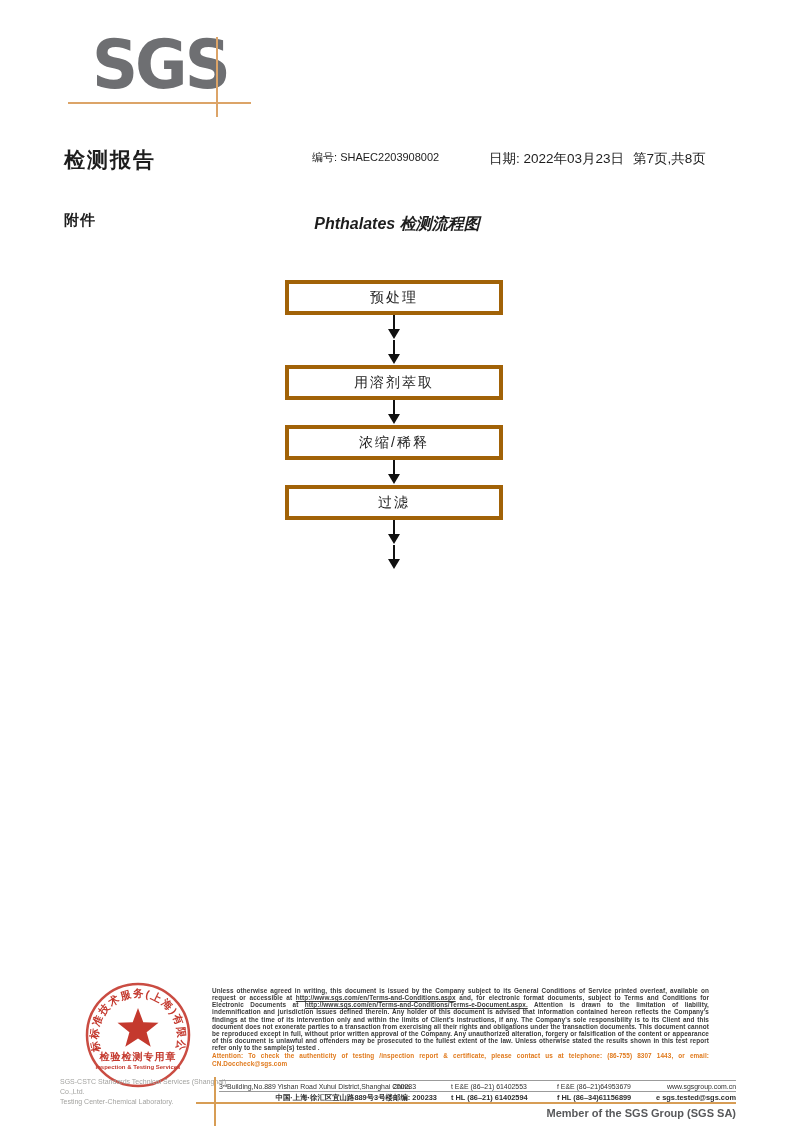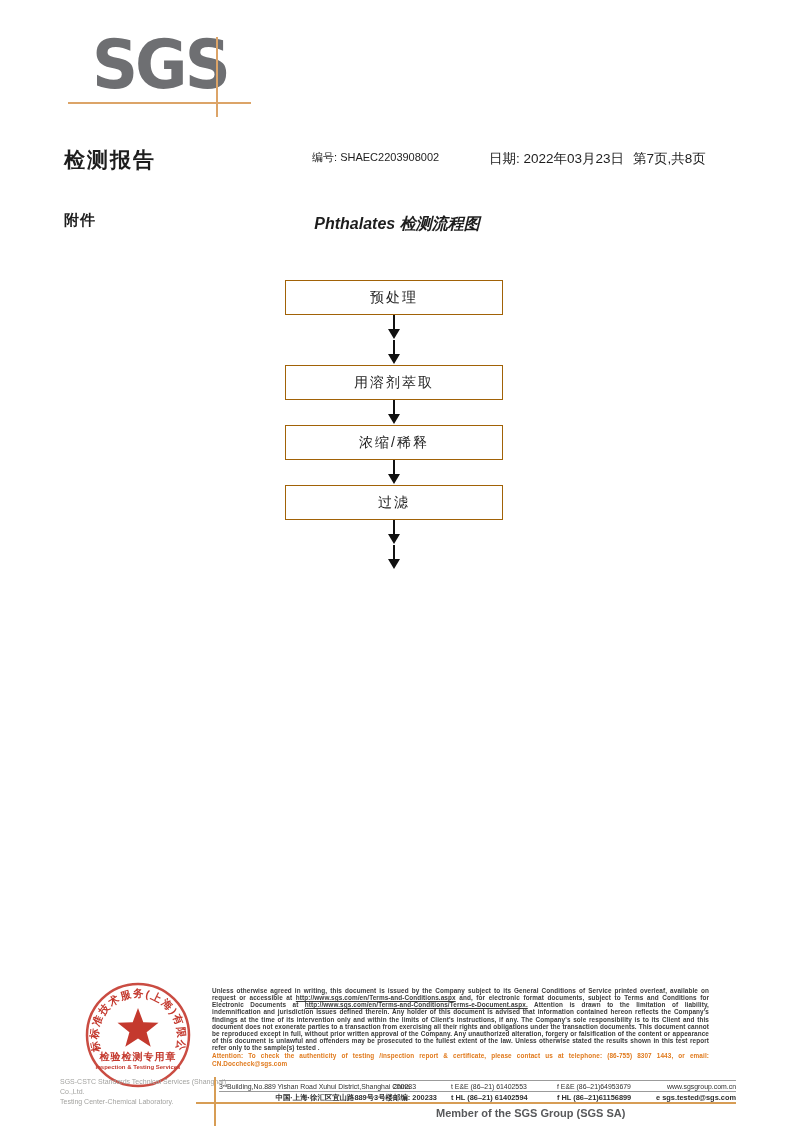--- a/index.html
+++ b/index.html
@@ -21,21 +21,21 @@
   
   .report-title { position:absolute; left:64px; top:146px; font-size:21px; font-weight:bold; letter-spacing:2px; }
   .hdr-no   { position:absolute; left:285px; top:150px; font-size:11px; white-space:nowrap;margin-left:27px; }
   .hdr-date { position:absolute; left:489px; top:150px; font-size:13.5px; white-space:nowrap; }
   .hdr-page { position:absolute; left:633px; top:150px; font-size:13.5px; white-space:nowrap; }
   .attachment { position:absolute; left:64px; top:182px; font-size:15px; font-weight:bold; letter-spacing:1px;margin-top:29px; }
   
   .flow-title { position:absolute; left:0; right:6px; top:214px; text-align:center; font-size:16px; font-weight:bold;font-style:italic; }
   .flow { position:absolute; left:285px; top:280px; width:218px; }
   .flow-box {
-    width:218px; height:35px; border:1px solid #a16207; background:#fff;
+    width:218px; height:35px; border:4px solid #a16207; background:#fff;
     display:flex; align-items:center; justify-content:center;
     font-size:14px; letter-spacing:2px; color:#1c1c1c;
   }
   .flow-arrow { height:25px; display:flex; flex-direction:column; align-items:center; }
   .flow-arrow .stem { width:2.5px; height:14px; background:#111; }
   .flow-arrow .head {
     width:0; height:0;
     border-left:6.5px solid transparent; border-right:6.5px solid transparent;
     border-top:10.5px solid #111;
   }
@@ -53,21 +53,21 @@
   
   .addr { position:absolute; left:219px; top:1080px; width:517px; border-top:1px solid #9b9b9b; }
   .addr-row { display:flex; align-items:center; height:11px; font-size:6.9px; color:#2f2f2f; white-space:nowrap; }
   .addr-row.first { border-bottom:1px solid #9b9b9b; }
   .addr-row .c1 { width:174px;text-align:right; } .addr-row .c2 { width:58px; }
   .addr-row .c3 { width:106px; } .addr-row .c4 { width:94px; }
   .addr-row .c5 { flex:1; text-align:right; }
   .addr-row.cn { font-size:7.4px; font-weight:bold; }
   .foot-vline { position:absolute; left:214px; top:1077px; width:1.5px; height:49px; background:#d79d55; }
   .foot-hline { position:absolute; left:196px; top:1102px; width:540px; height:1.5px; background:#d79d55; }
-  .member { position:absolute; left:436px; top:1107px; width:300px; text-align:left; font-size:11px; font-weight:bold; color:#58595b; }
+  .member { position:absolute; left:436px; top:1107px; width:300px; text-align:right; font-size:11px; font-weight:bold; color:#58595b; }
 </style>
 </head>
 <body>
 
 <div class="page">
 
   <div class="logo-text">SGS</div>
   <div class="logo-hline"></div>
   <div class="logo-vline"></div>
 
@@ -143,21 +143,21 @@
       <span class="c1">3ʳᵈBuilding,No.889 Yishan Road Xuhui District,Shanghai China</span>
       <span class="c2">200233</span>
       <span class="c3">t E&amp;E (86–21) 61402553</span>
       <span class="c4">f E&amp;E (86–21)64953679</span>
       <span class="c5">www.sgsgroup.com.cn</span>
     </div>
     <div class="addr-row cn">
       <span class="c1">中国·上海·徐汇区宜山路889号3号楼</span>
       <span class="c2">邮编: 200233</span>
       <span class="c3">t HL (86–21) 61402594</span>
-      <span class="c4">f HL (86–21)61156899</span>
+      <span class="c4">f HL (86–34)61156899</span>
       <span class="c5">e  sgs.tested@sgs.com</span>
     </div>
   </div>
   <div class="foot-vline"></div>
   <div class="foot-hline"></div>
 
   <div class="member">Member of the SGS Group (SGS SA)</div>
 
 </div>
 

